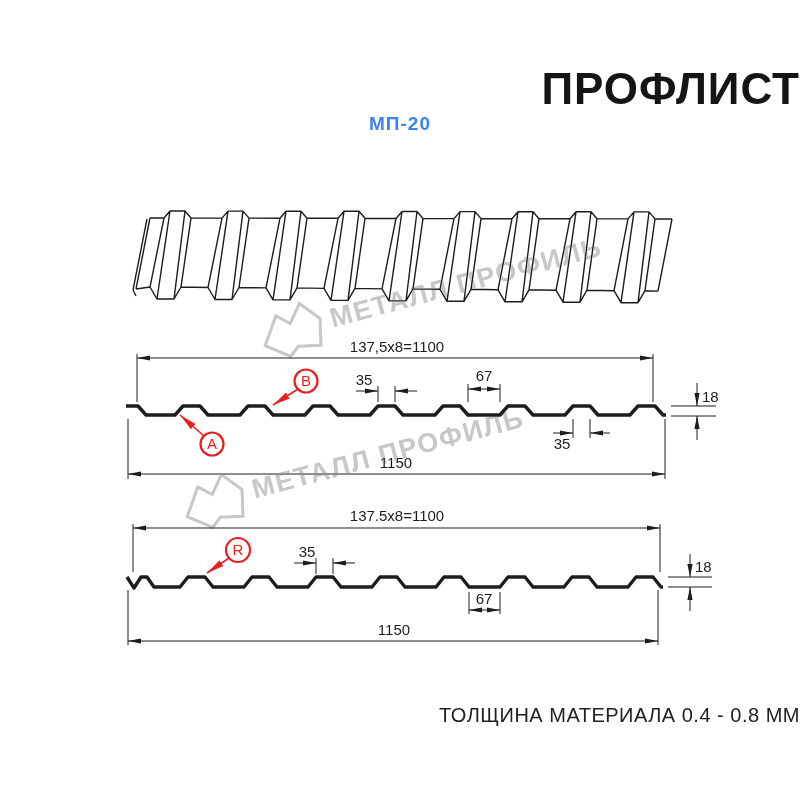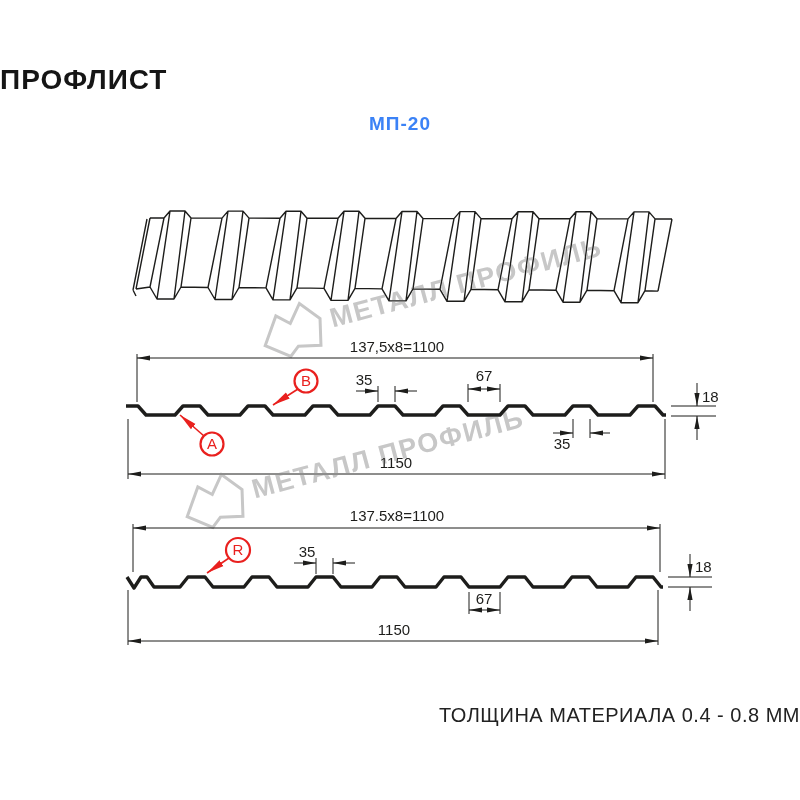--- a/index.html
+++ b/index.html
@@ -1,19 +1,19 @@
 <!DOCTYPE html>
 <html><head>
 <meta charset="utf-8">
 <style>
   html,body{margin:0;padding:0;background:#ffffff;}
   .page{position:relative;width:800px;height:800px;background:#ffffff;overflow:hidden;
         font-family:"Liberation Sans", sans-serif;}
-  .title{position:absolute;left:0;top:64px;width:800px;text-align:left;
-         font-size:28px;font-weight:800;letter-spacing:1px;color:#151515;}
+  .title{position:absolute;left:0;top:64px;width:800px;text-align:right;
+         font-size:44px;font-weight:800;letter-spacing:1px;color:#151515;}
   .subtitle{position:absolute;left:0;top:113px;width:800px;text-align:center;
             font-size:19px;font-weight:600;letter-spacing:1px;color:#3b82f6;}
   .footer{position:absolute;left:0;top:704px;width:800px;text-align:right;
           font-size:20px;font-weight:500;letter-spacing:0.5px;color:#222;}
   svg{position:absolute;left:0;top:0;}
   .dimtxt{font-family:"Liberation Sans", sans-serif;font-size:15px;fill:#1d1d1b;}
   .redtxt{font-family:"Liberation Sans", sans-serif;font-size:15px;fill:#e9201e;}
   .wm{mix-blend-mode:darken;}
   .wmtxt{font-family:"Liberation Sans", sans-serif;font-size:27px;font-weight:bold;
          letter-spacing:1.5px;fill:#c7c7c7;}

